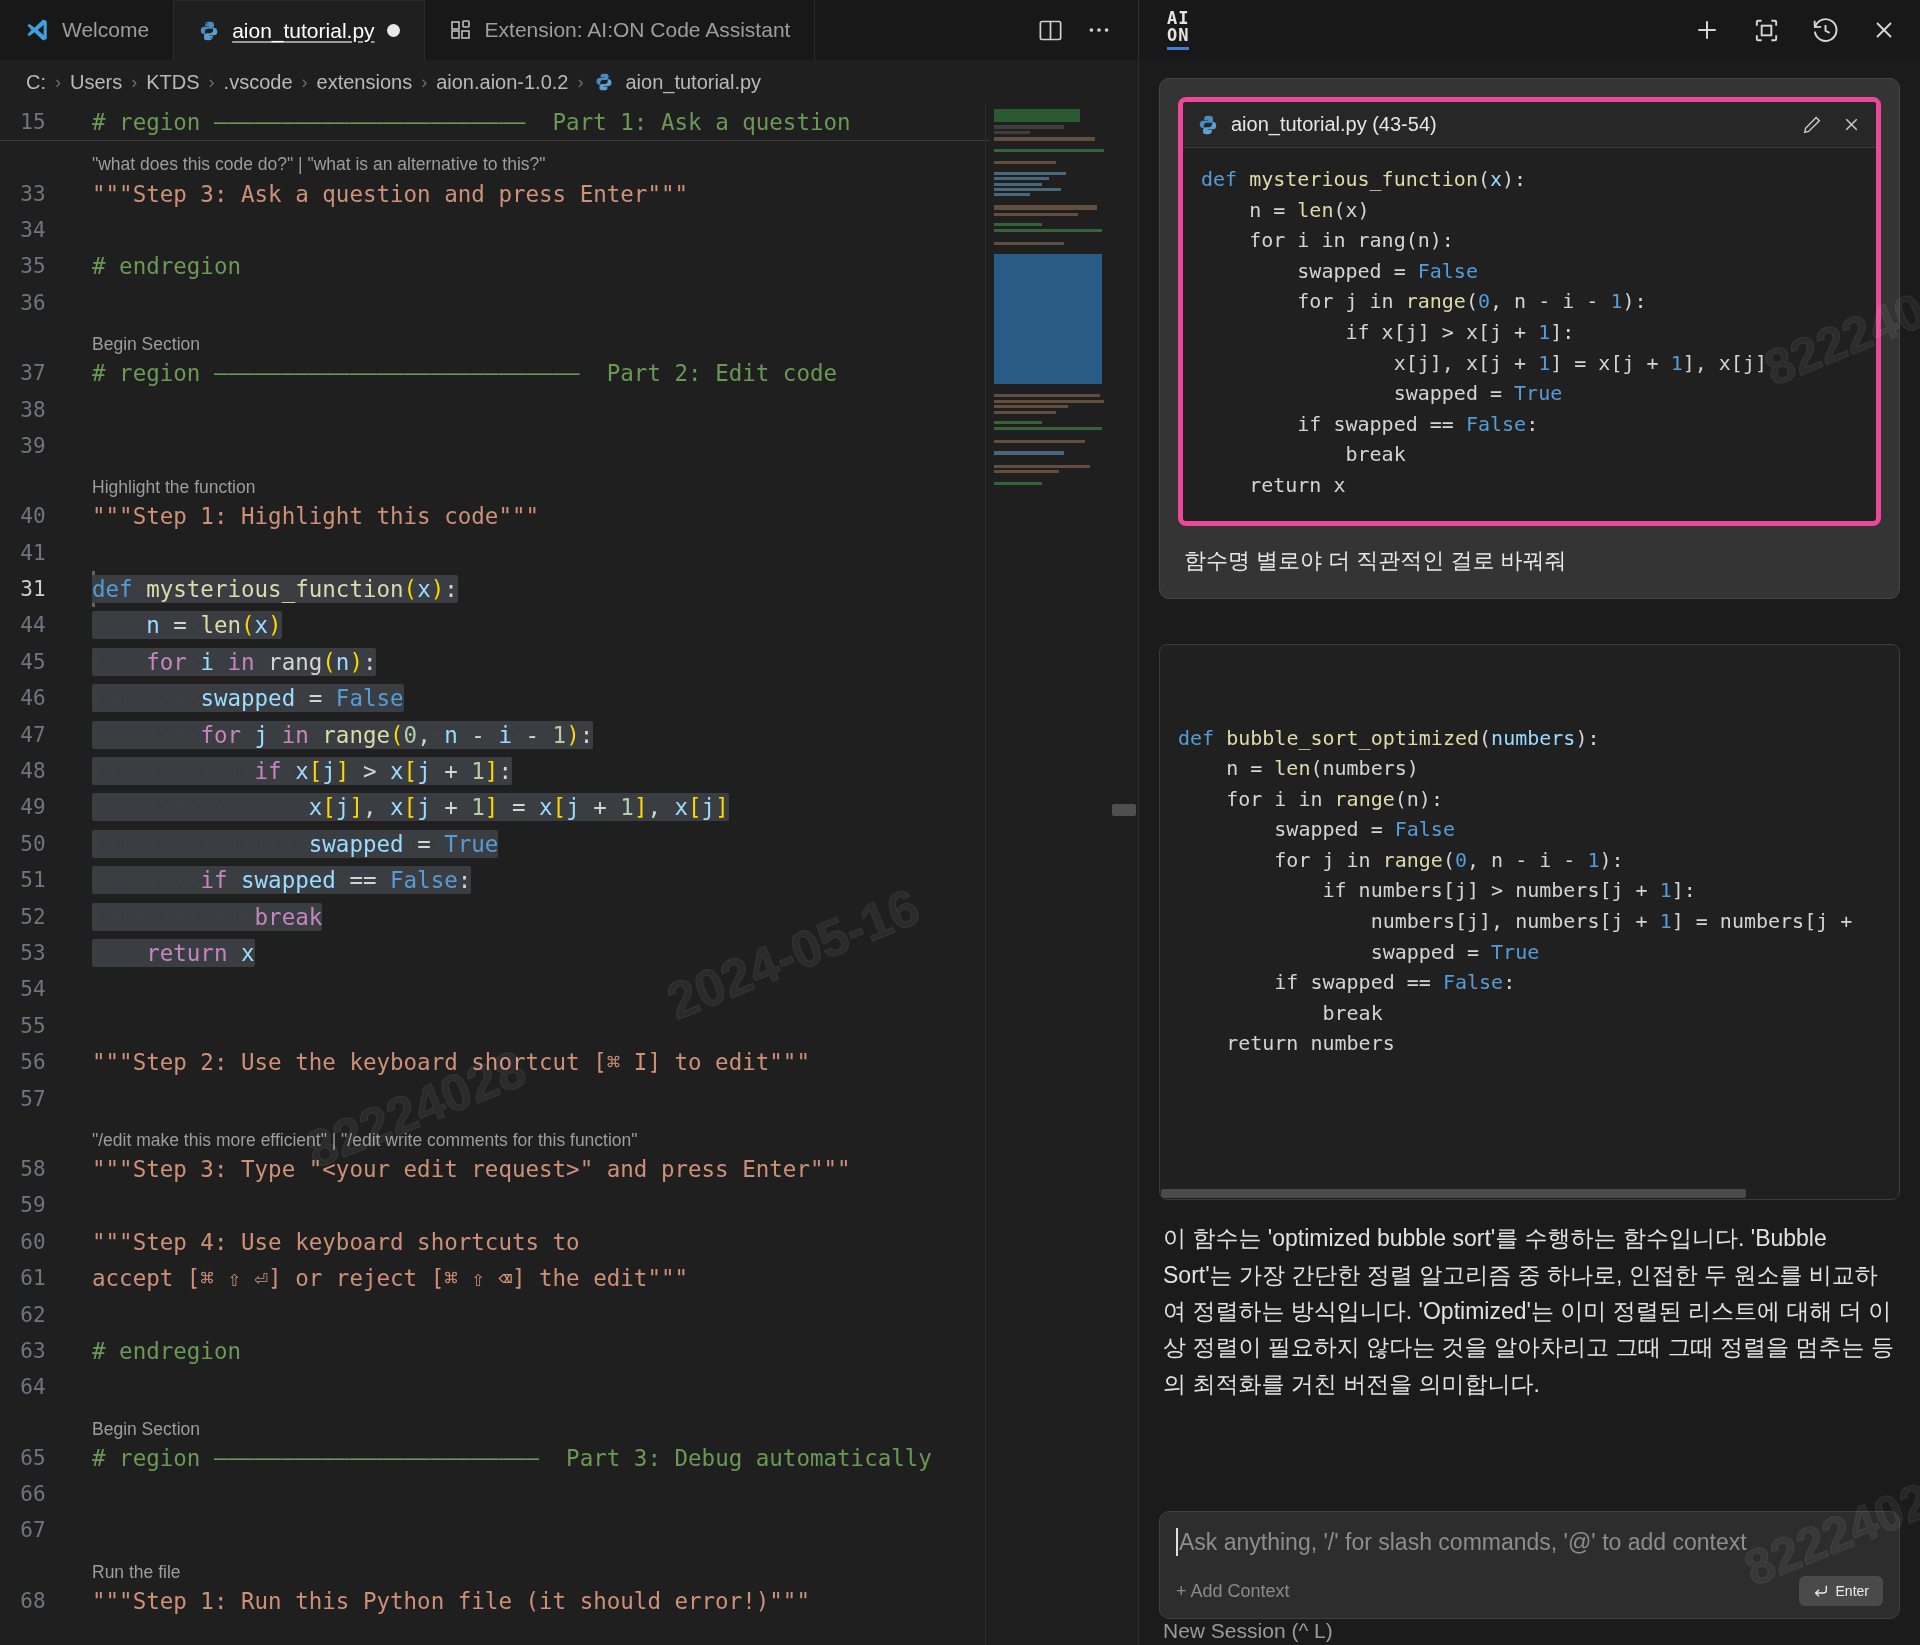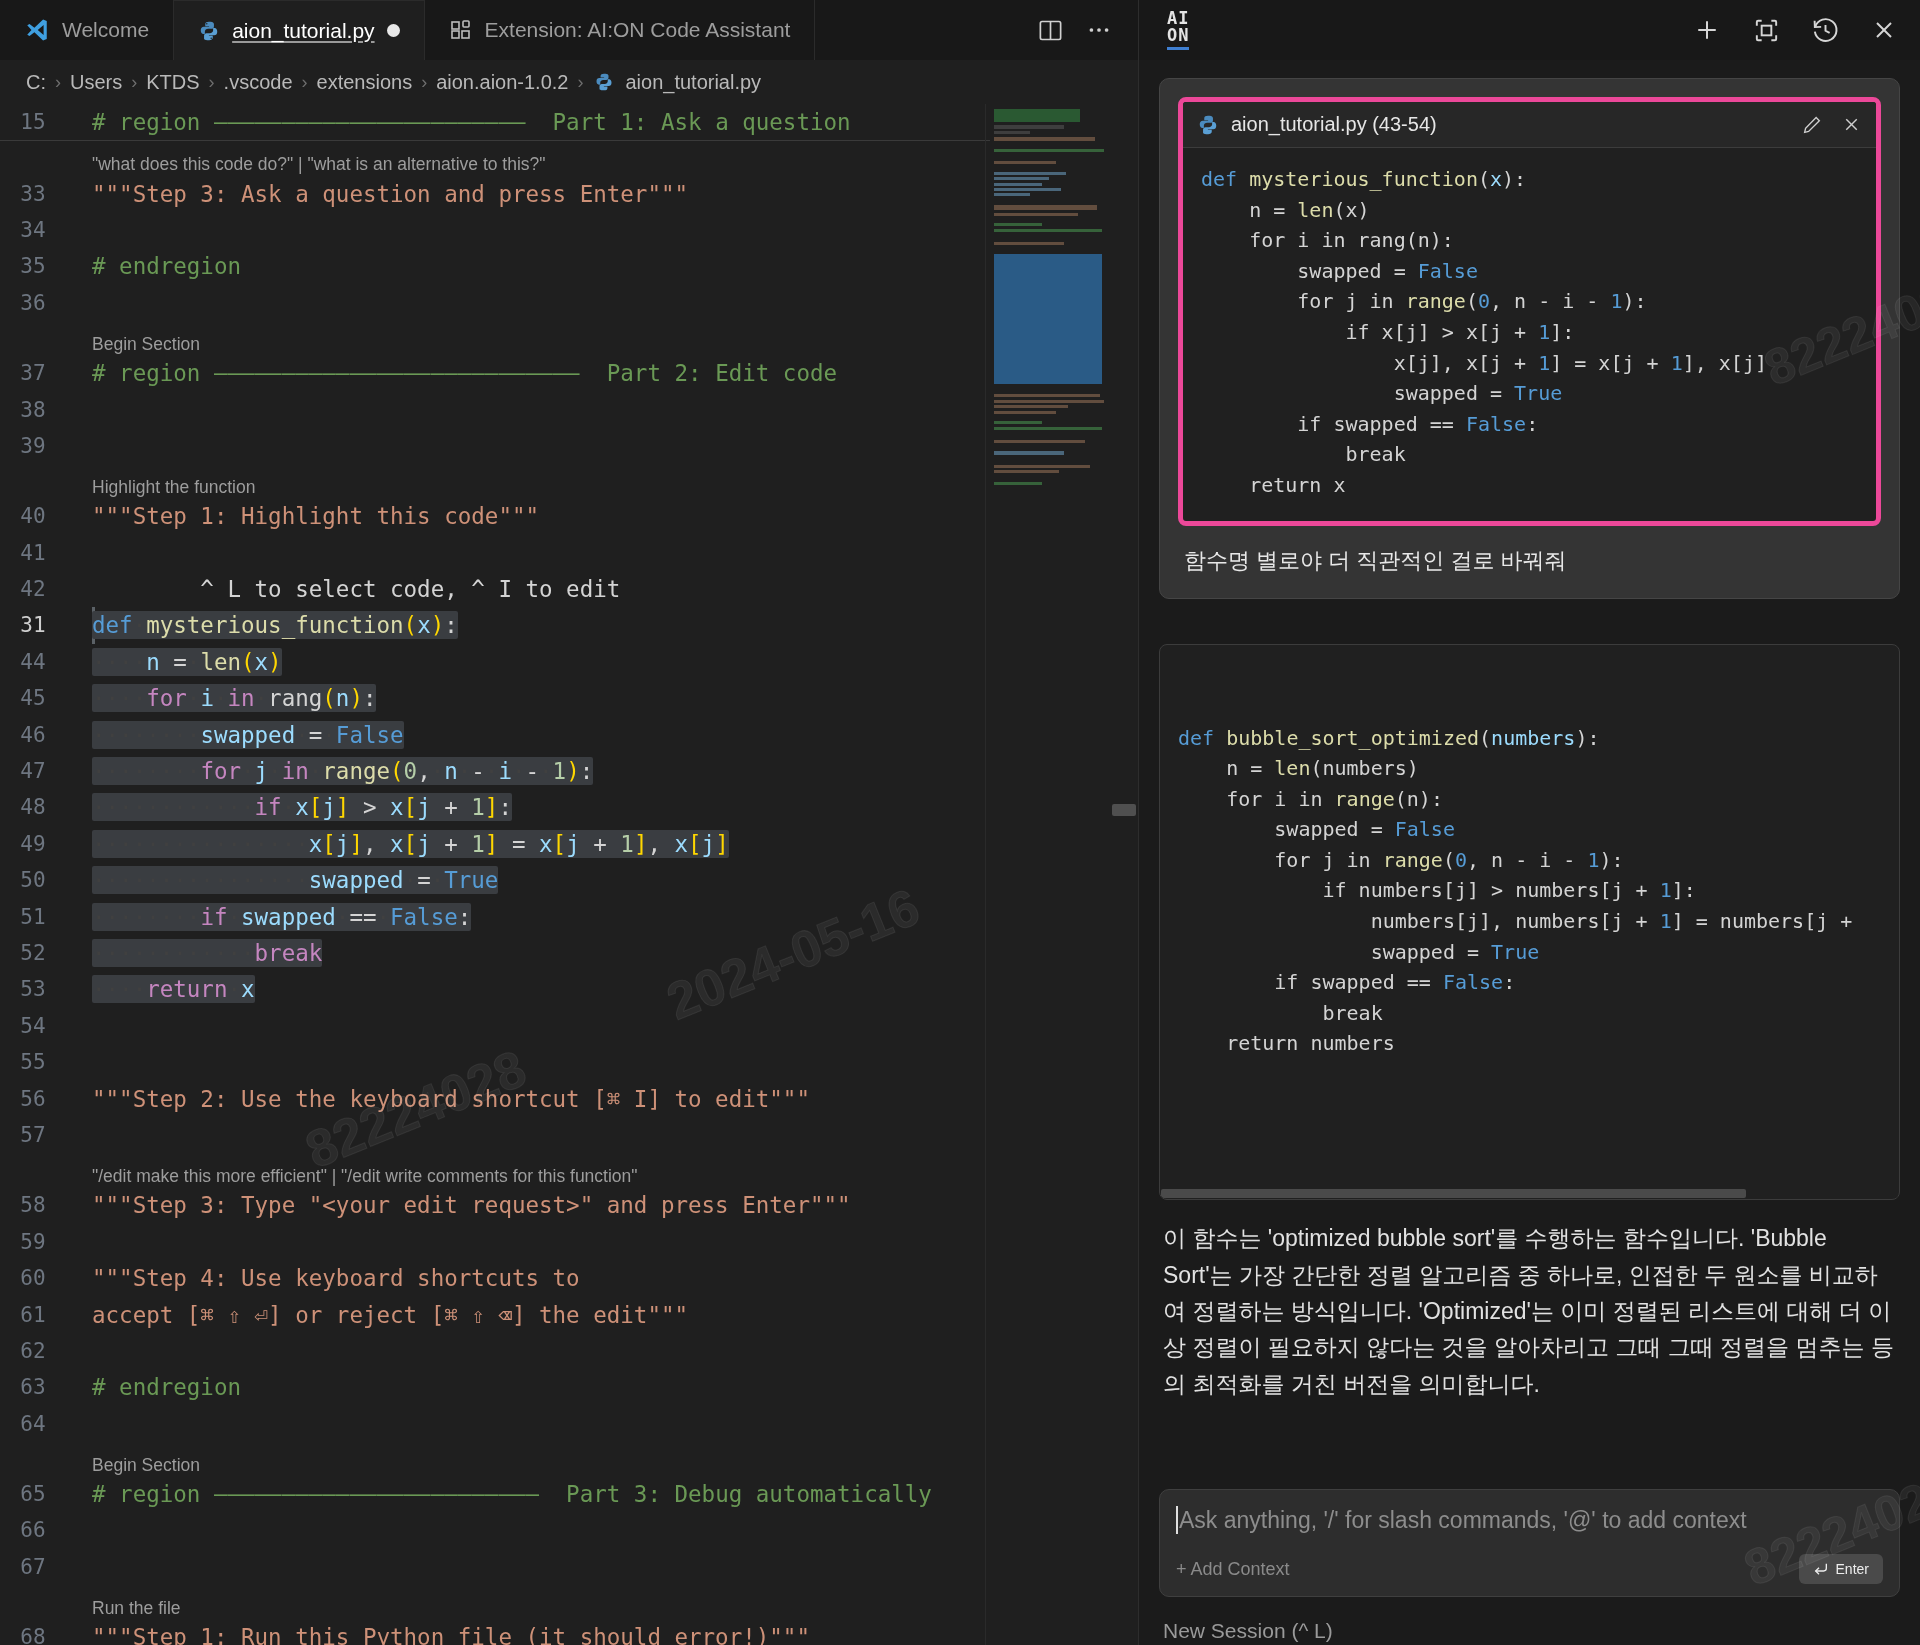--- a/index.html
+++ b/index.html
@@ -106,21 +106,21 @@
 
   .chat-foot { flex:none; padding:0 20px 2px 20px; }
   .input-box { background:#2d2d2d; border:1px solid #3f3f3f; border-radius:10px; padding:16px 16px 12px 16px; position:relative; }
   .input-line { display:flex; align-items:center; }
   .caret { width:2px; height:28px; background:#e0e0e0; margin-right:1px; }
   .ph { font-size:23px; color:#8d8d8d; }
   .input-row2 { display:flex; align-items:center; margin-top:20px; }
   .addctx { font-size:18px; color:#8a8a8a; }
   .enterbtn { margin-left:auto; background:#4a4a4a; color:#ededed; font-size:14px;
               border-radius:6px; padding:7px 14px; display:flex; align-items:center; gap:7px; }
-  .newsess { font-size:21px; color:#9a9a9a; margin-top:22px; padding-left:4px; }
+  .newsess { font-size:21px; color:#9a9a9a; padding-left:4px; }
 
   
   .wm { position:absolute; color:rgba(255,255,255,0.055); font-size:54px; font-weight:bold;
         font-family:"Liberation Sans", sans-serif; pointer-events:none; white-space:nowrap;
         -webkit-text-stroke:1px rgba(255,255,255,0.07); }
   .wm.rot { transform:rotate(-22deg); }
 </style>
 </head>
 <body>
 
@@ -248,24 +248,20 @@
             <div class="gutter"></div>
             <div class="lens-txt">Highlight the function</div>
           </div>
           <div class="codeline">
             <div class="gutter">40</div>
             <div class="ctext"><span class="c-str">"""Step 1: Highlight this code"""</span></div>
           </div>
           <div class="codeline">
             <div class="gutter">41</div>
             <div class="ctext">&nbsp;</div>
-          </div>
-          <div class="codeline">
-            <div class="gutter">42</div>
-            <div class="ctext"><span class="c-pl">        ^ L to select code, ^ I to edit</span></div>
           </div>
           <div class="codeline cur">
             <div class="gutter">31</div>
             <div class="selbar"></div>
             <div class="ctext sel"><span class="c-def">def</span><span class="c-ws">·</span><span class="c-fn">mysterious_function</span><span class="c-yel">(</span><span class="c-var">x</span><span class="c-yel">)</span><span class="c-pl">:</span></div>
           </div>
           <div class="codeline">
             <div class="gutter">44</div>
             <div class="ctext sel"><span class="c-ws">····</span><span class="c-var">n</span><span class="c-pl"> </span><span class="c-pl">=</span><span class="c-ws">·</span><span class="c-fn">len</span><span class="c-yel">(</span><span class="c-var">x</span><span class="c-yel">)</span></div>
           </div>

